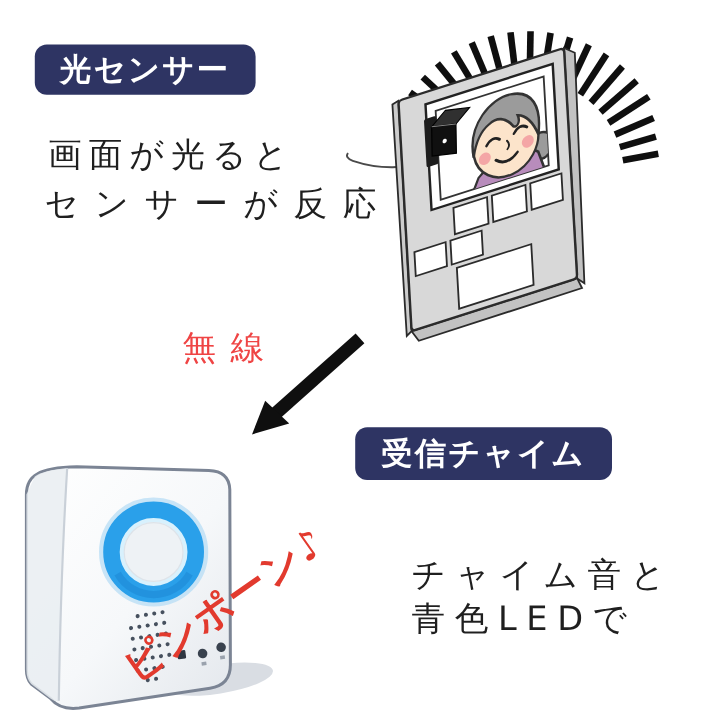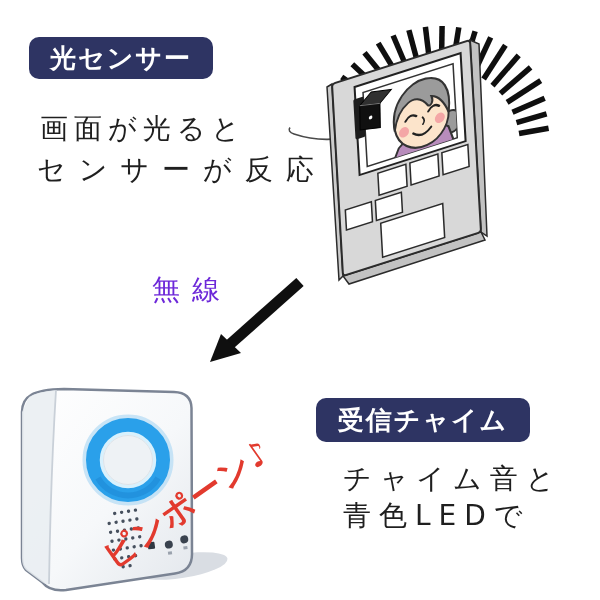--- a/index.html
+++ b/index.html
@@ -3,21 +3,21 @@
 <meta charset="utf-8">
 <style>
   html,body{margin:0;padding:0;background:#fff;}
   .stage{position:relative;width:600px;height:600px;background:#ffffff;overflow:hidden;
          font-family:"DejaVu Sans",sans-serif;}
   .stage svg{position:absolute;left:0;top:0;}
   .navy-label{position:absolute;background:#2e3463;color:#ffffff;border-radius:10px;
       display:flex;align-items:center;justify-content:center;
       font-size:26px;font-weight:bold;letter-spacing:2px;}
   .desc{position:absolute;color:#1f1f1f;font-size:28px;white-space:nowrap;}
-  .musen{position:absolute;color:#6d28d9;font-size:28px;letter-spacing:12px;white-space:nowrap;}
+  .musen{position:absolute;color:#ef4444;font-size:28px;letter-spacing:12px;white-space:nowrap;}
   .sound{position:absolute;color:#e23a2e;font-size:33px;font-weight:800;letter-spacing:1px;
       transform:rotate(-35deg);transform-origin:0 0;white-space:nowrap;}
 </style>
 </head>
 <body>
 
 <div class="stage">
 
 <svg width="600" height="600" viewBox="0 0 600 600">
   <defs>
@@ -164,20 +164,20 @@
   </g>
 </svg>
 
 <div class="navy-label" style="left:29px;top:37px;width:184px;height:42px;">光センサー</div>
 
 <div class="desc" style="left:40px;top:110px;letter-spacing:6px;">画面が光ると</div>
 <div class="desc" style="left:37px;top:151px;letter-spacing:13px;">センサーが反応</div>
 
 <div class="musen" style="left:152px;top:271px;">無線</div>
 
-<div class="navy-label" style="left:296px;top:398px;width:214px;height:44px;margin-left:20px;">受信チャイム</div>
+<div class="navy-label" style="left:296px;top:356px;width:214px;height:44px;">受信チャイム</div>
 
 <div class="desc" style="left:343px;top:460px;letter-spacing:8px;">チャイム音と</div>
 <div class="desc" style="left:343px;top:497px;letter-spacing:8px;">青色LEDで</div>
 
 <div class="sound" style="left:94px;top:542px;">ピンポーン♪</div>
 
 </div>
 
 </body></html>

